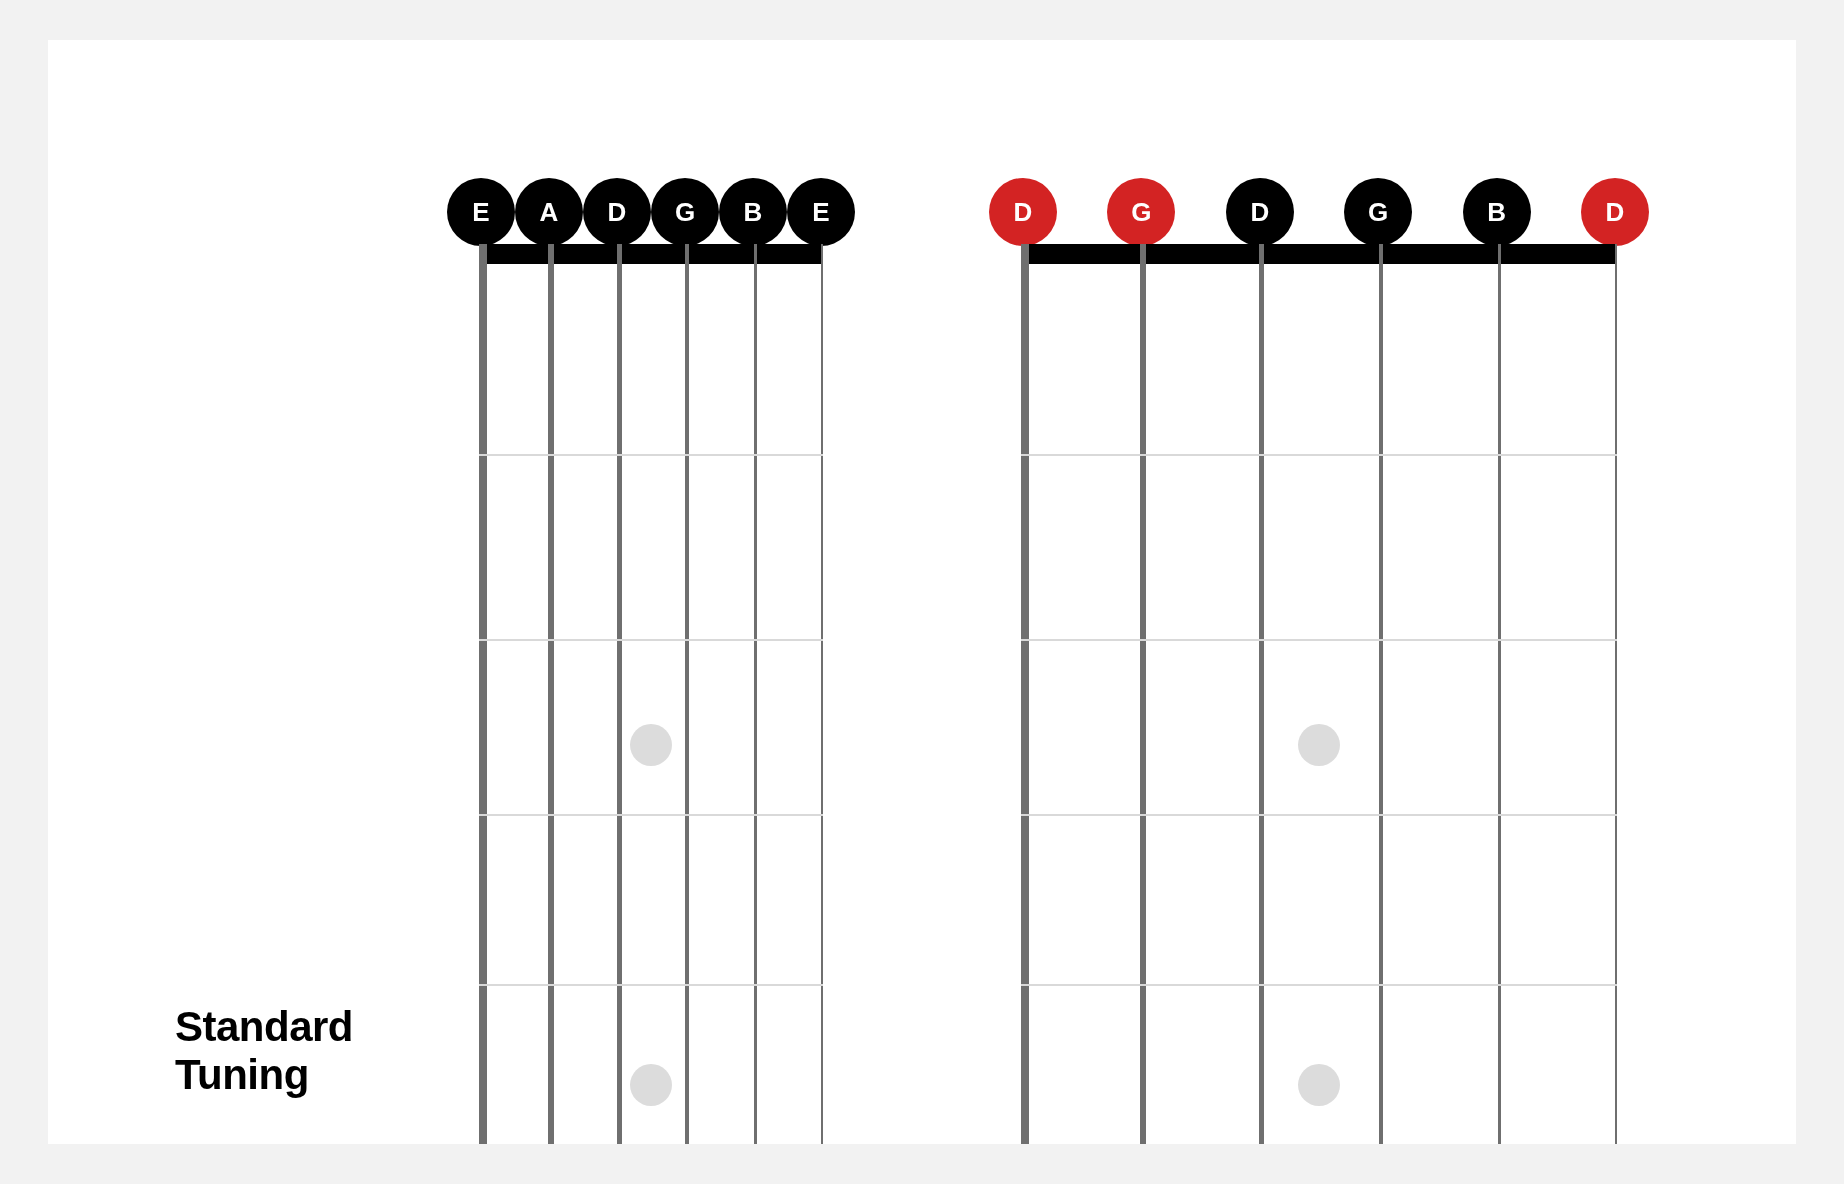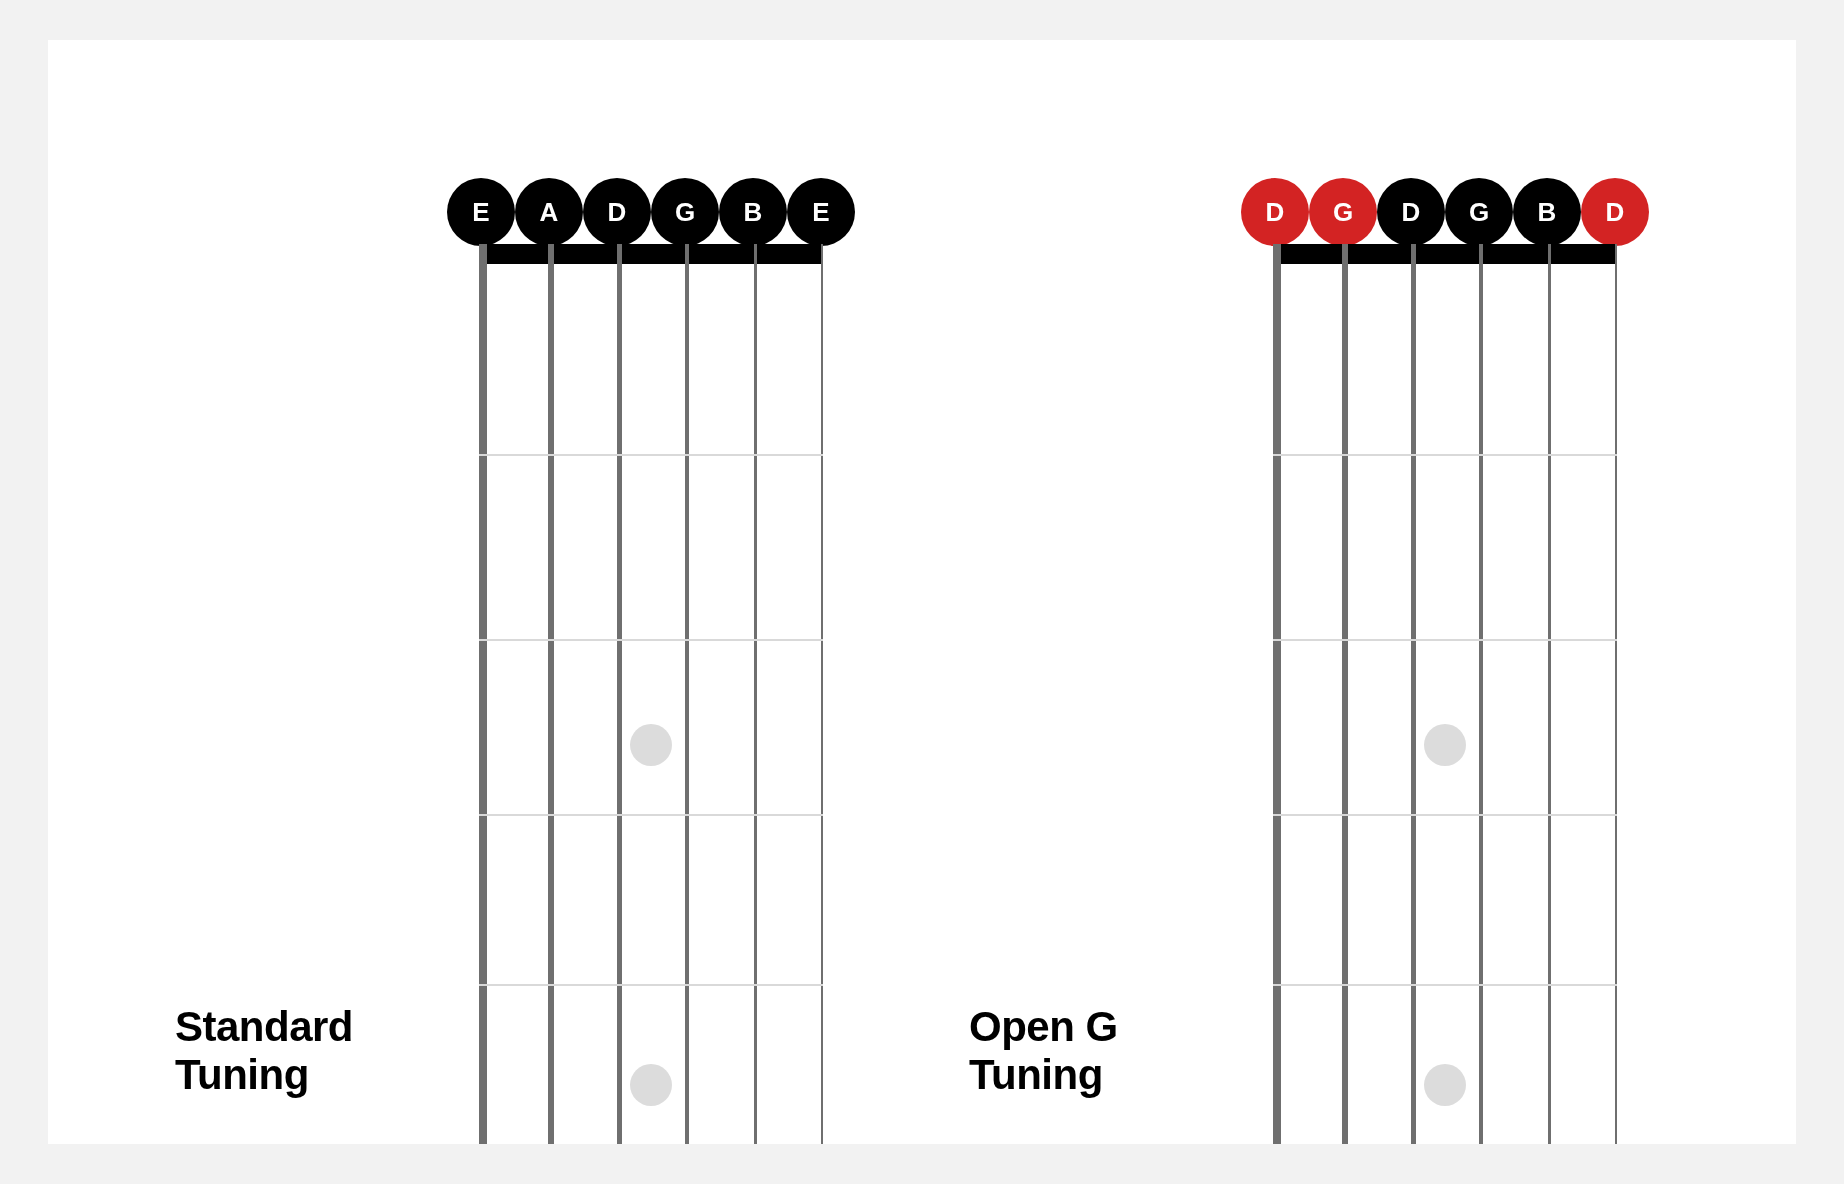--- a/index.html
+++ b/index.html
@@ -140,21 +140,20 @@
         <div class="fret" style="top: 570px;"></div>
         <div class="fret" style="top: 740px;"></div>
 
         <div class="inlay" style="top: 480px;"></div>
         <div class="inlay" style="top: 820px;"></div>
       </div>
     </div>
   </div>
 
   <div class="tuning-block">
-    <h2 class="tuning-title">Open G Tuning</h2>
     <div class="fretboard-wrap">
       <div class="note-row">
         <div class="note-dot red">D</div>
         <div class="note-dot red">G</div>
         <div class="note-dot black">D</div>
         <div class="note-dot black">G</div>
         <div class="note-dot black">B</div>
         <div class="note-dot red">D</div>
       </div>
       <div class="neck">

